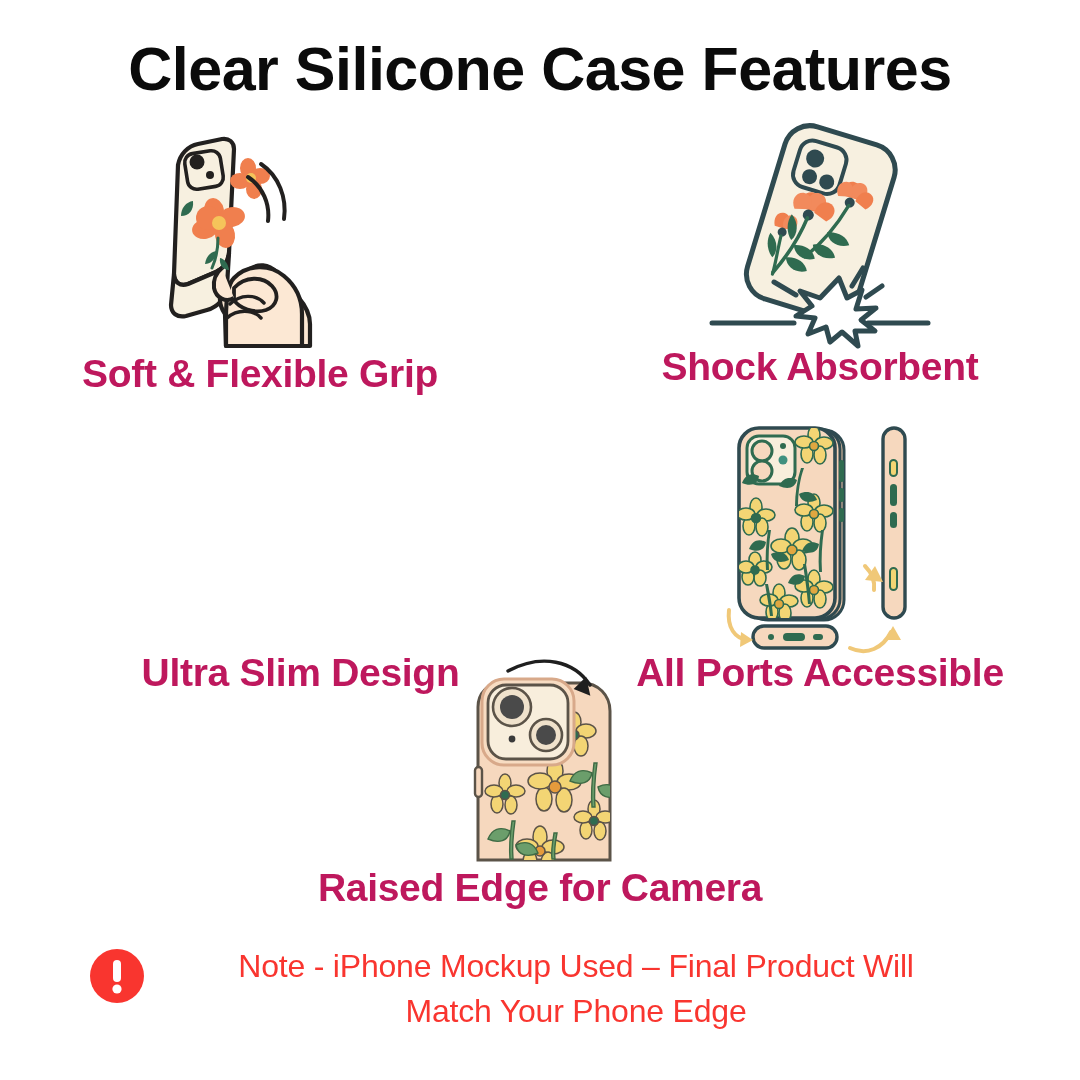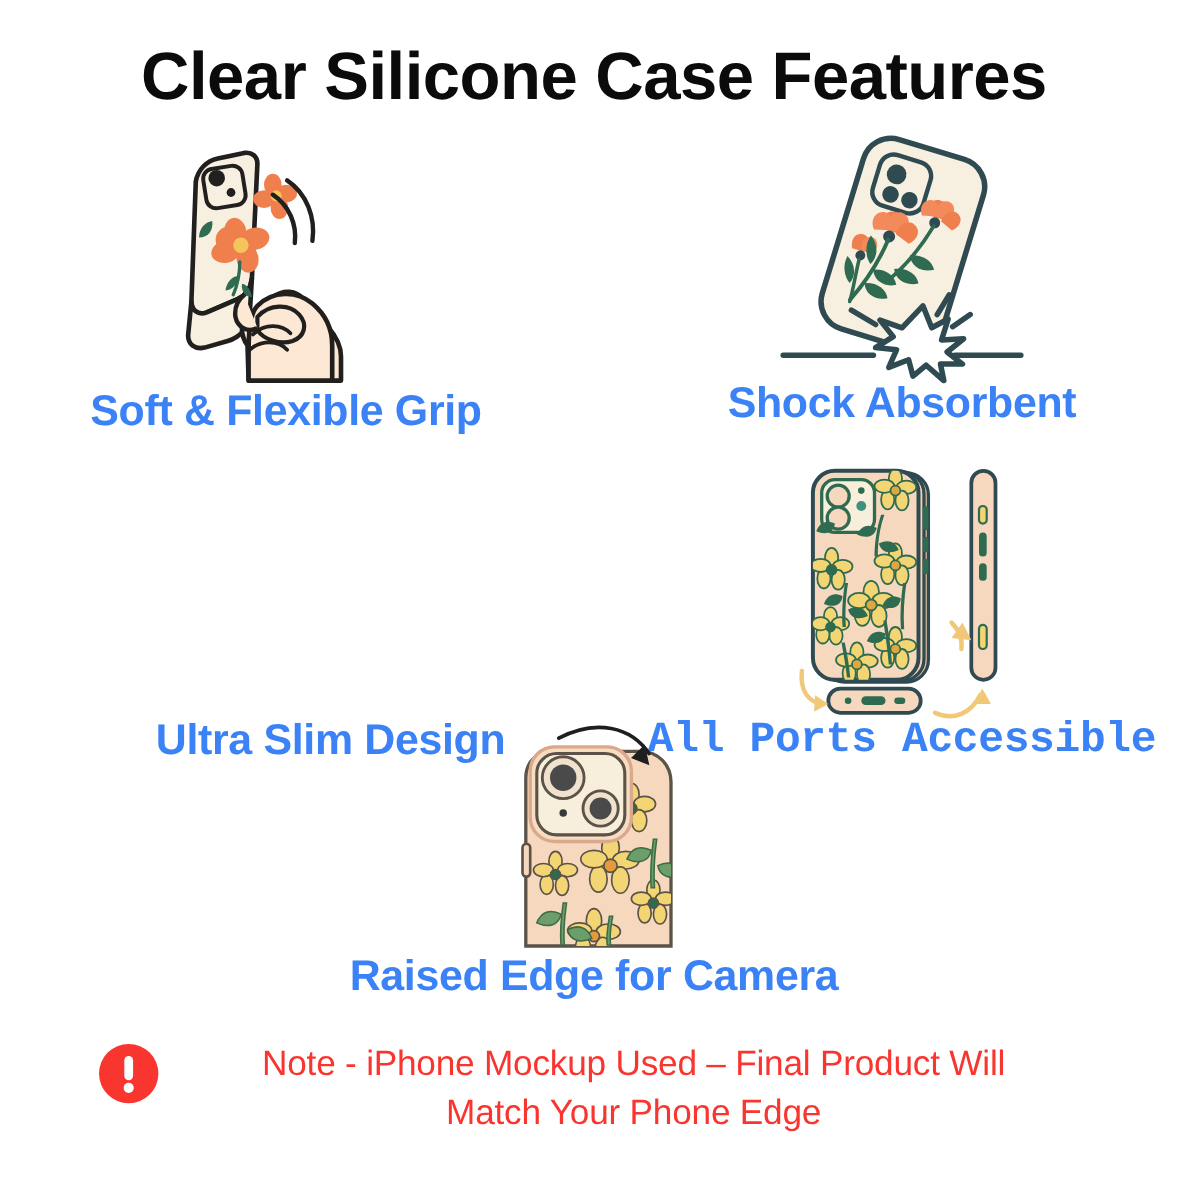--- a/index.html
+++ b/index.html
@@ -38,29 +38,29 @@
     color: #0b0b0b;
     white-space: nowrap;
   }
 
   
   .feat-label {
     position: absolute;
     font-family: "Liberation Sans", sans-serif;
     font-weight: bold;
     font-size: 39px;
-    color: #3b82f6;
+    color: #be185d;
     letter-spacing: -0.3px;
     white-space: nowrap;
     text-align: center;
   }
   #label-grip      { top: 352px; left: 0;    width: 520px; }
   #label-shock     { top: 345px; left: 560px; width: 520px; }
   #label-slim      { top: 651px; left: 0;    width: 545px; margin-left: 28px; }
-  #label-ports     { top: 651px; left: 560px; width: 520px; font-family: Liberation Mono, monospace; }
+  #label-ports     { top: 651px; left: 560px; width: 520px; }
   #label-camera    { top: 866px; left: 0;    width: 1080px; }
 
   
   .icon-box { position: absolute; }
   #icon-grip   { left: 130px; top: 118px;  width: 270px; height: 230px; }
   #icon-shock  { left: 700px; top: 118px;  width: 240px; height: 228px; }
   #icon-slim   { left: 185px; top: 428px;  width: 200px; height: 205px; }
   #icon-ports  { left: 715px; top: 418px;  width: 235px; height: 240px; }
   #icon-camera { left: 450px; top: 655px;  width: 215px; height: 205px; }
   .icon-box svg { display: block; width: 100%; height: 100%; overflow: visible; }

